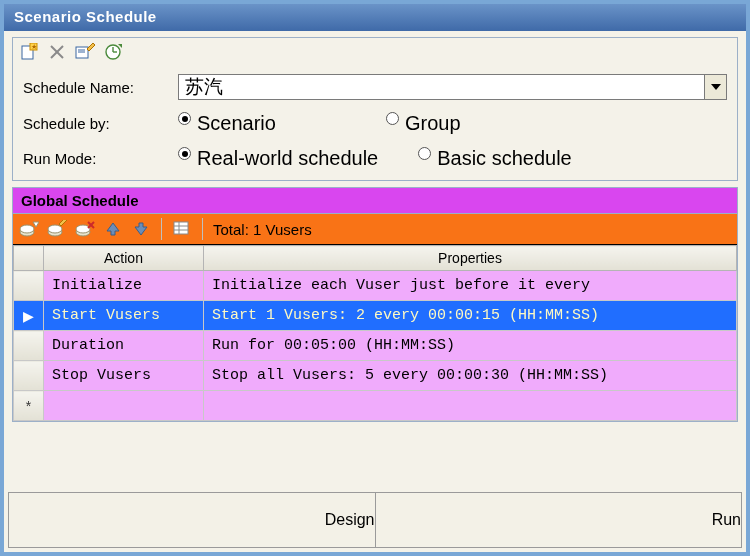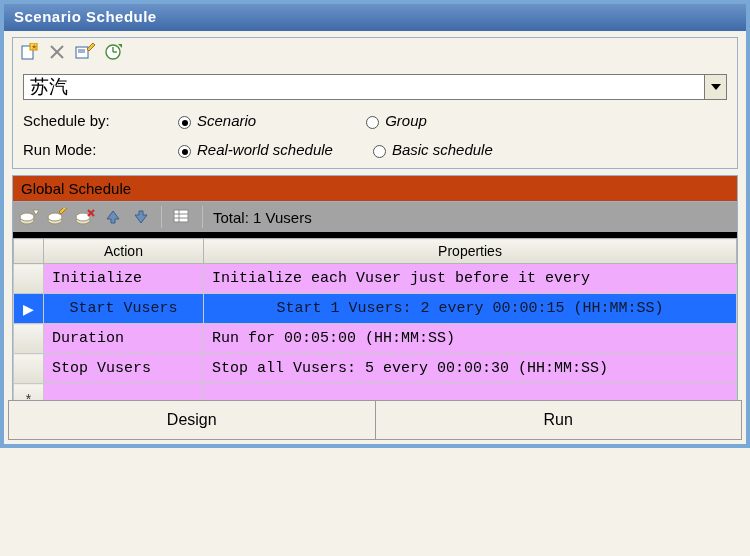--- a/index.html
+++ b/index.html
@@ -6,21 +6,21 @@
   html, body { margin:0; padding:0; }
   body {
     width:750px; height:556px;
     background:#f4f2e9;
     font-family: Tahoma, "Microsoft Sans Serif", sans-serif;
     font-size:14px;
     color:#000;
     overflow:hidden;
   }
   .outer-frame {
-    width:750px; height:448px;
+    width:750px; height:556px;
     border:4px solid #79a7d6;
     background:#f4f2e9;
     position:relative;
   }
   .title-bar {
     background: linear-gradient(#6a93c8, #3f6aa8);
     color:#fff;
     font-size:15px;
     font-weight:bold;
     padding:4px 10px 6px 10px;
@@ -68,52 +68,51 @@
     width:22px;
     border-left:1px solid #7a7a7a;
     background:#ece9d8;
     display:flex; align-items:center; justify-content:center;
   }
   .radios {
     display:flex;
     gap:110px;
   }
   .radio-opt {
-    display:flex; align-items:flex-end; gap:6px;
-    font-size:15px;
-    font-style:italic;
+    display:flex; align-items:flex-start; gap:6px;
+    font-size:20px;
   }
   .radio-dot {
     width:13px; height:13px;
     border:1px solid #555; border-radius:50%;
     display:flex; align-items:center; justify-content:center;
     background:#fff;
   }
   .radio-dot.sel::after {
     content:""; width:6px; height:6px; background:#000; border-radius:50%;
   }
   .panel-b {
     margin:6px 8px 0 8px;
     border:1px solid #9cb0c8;
     background:#fff;
   }
   .gs-title {
-    background:#c2410c;
+    background:#d946ef;
     border-bottom:1px solid #9cb0c8;
-    font-weight:normal;
+    font-weight:bold;
     font-size:15px;
     padding:4px 8px;
   }
   .gs-tools {
     display:flex;
     align-items:center;
     gap:8px;
     padding:4px 6px;
-    border-bottom:6px solid #000000;
-    background:#a3a3a3;
+    border-bottom:1px solid #000000;
+    background:#f97316;
   }
   .sep {
     width:1px; height:22px; background:#bfbfbf; margin:0 2px;
   }
   .totals {
     font-size:15px;
   }
   .grid {
     width:100%;
     border-collapse:collapse;
@@ -136,38 +135,37 @@
   .grid th.rowhdr, .grid td.rowhdr {
     width:30px;
     background: linear-gradient(#f5f4ee,#e3e1d5);
     text-align:center;
     font-family: Tahoma, sans-serif;
     font-size:14px;
     color:#333;
   }
   tr.selected td {
     background:#206eff;
-    color:#0f172a;
-    text-align:center;
+    color:#fef9c3;
   }
   tr.selected td.rowhdr {
     background:#206eff;
     color:#fff;
   }
   .bottom-tabs {
     position:absolute;
     left:4px; right:4px; bottom:4px;
     display:flex;
   }
   .btab {
     flex:1;
     border:1px solid #9a9a9a;
     background:#f3f1e7;
-    text-align:center;
-    padding:10px 0;
+    text-align:right;
+    padding:18px 0;
     font-size:16px;
   }
   .btab + .btab { border-left:none; }
   svg { display:block; }
 </style>
 </head>
 <body>
 
 <div class="outer-frame">
 
@@ -201,20 +199,21 @@
         <svg width="18" height="18">
             <circle cx="9" cy="9" r="7" fill="#fff" stroke="#4a8a3b" stroke-width="1.4"></circle>
             <line x1="9" y1="9" x2="9" y2="4" stroke="#4a8a3b" stroke-width="1.4"></line>
             <line x1="9" y1="9" x2="13" y2="9" stroke="#4a8a3b" stroke-width="1.4"></line>
             <polygon points="14,1 18,1 18,5" fill="#4a8a3b"></polygon>
           </svg>
       </span>
     </div>
 
     <div class="form-row">
+      <div class="form-label">Schedule Name:</div>
       <div class="combo">
         <input type="text" value="苏汽" style="">
         <div class="combo-btn">
           <svg width="10" height="6">
               <polygon points="0,0 10,0 5,6" fill="#000"></polygon>
             </svg>
         </div>
       </div>
     </div>
 

